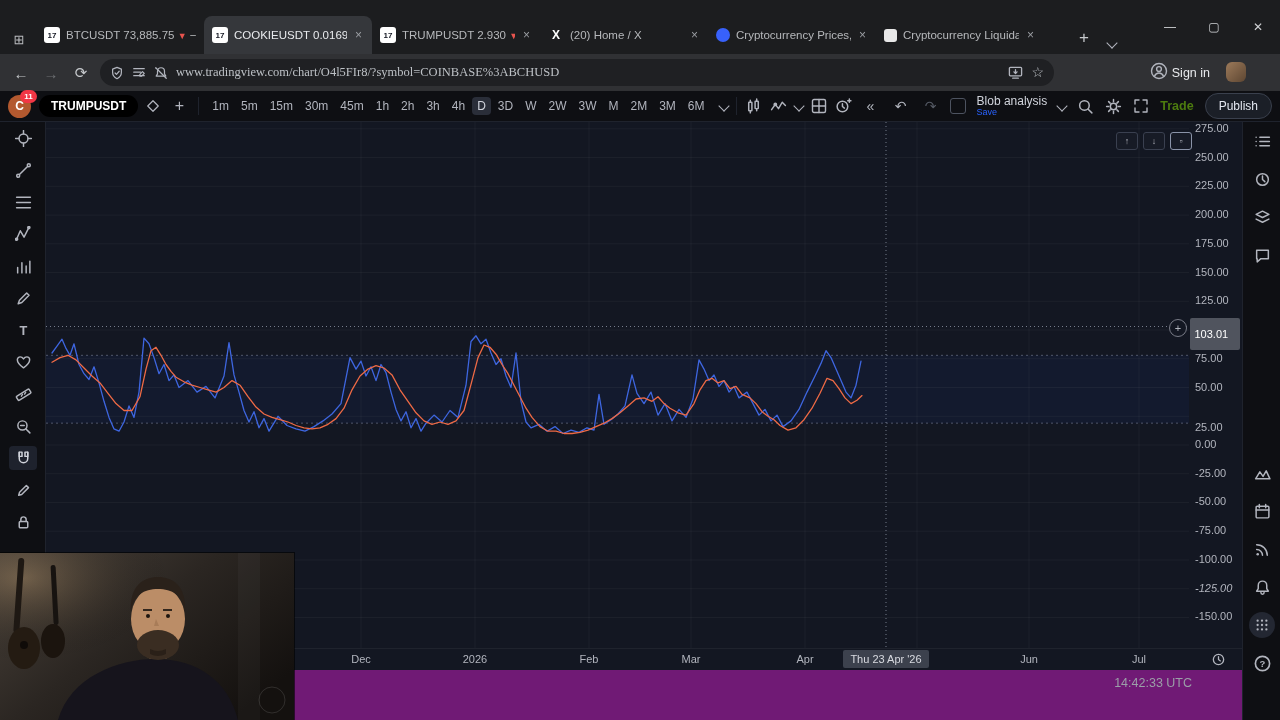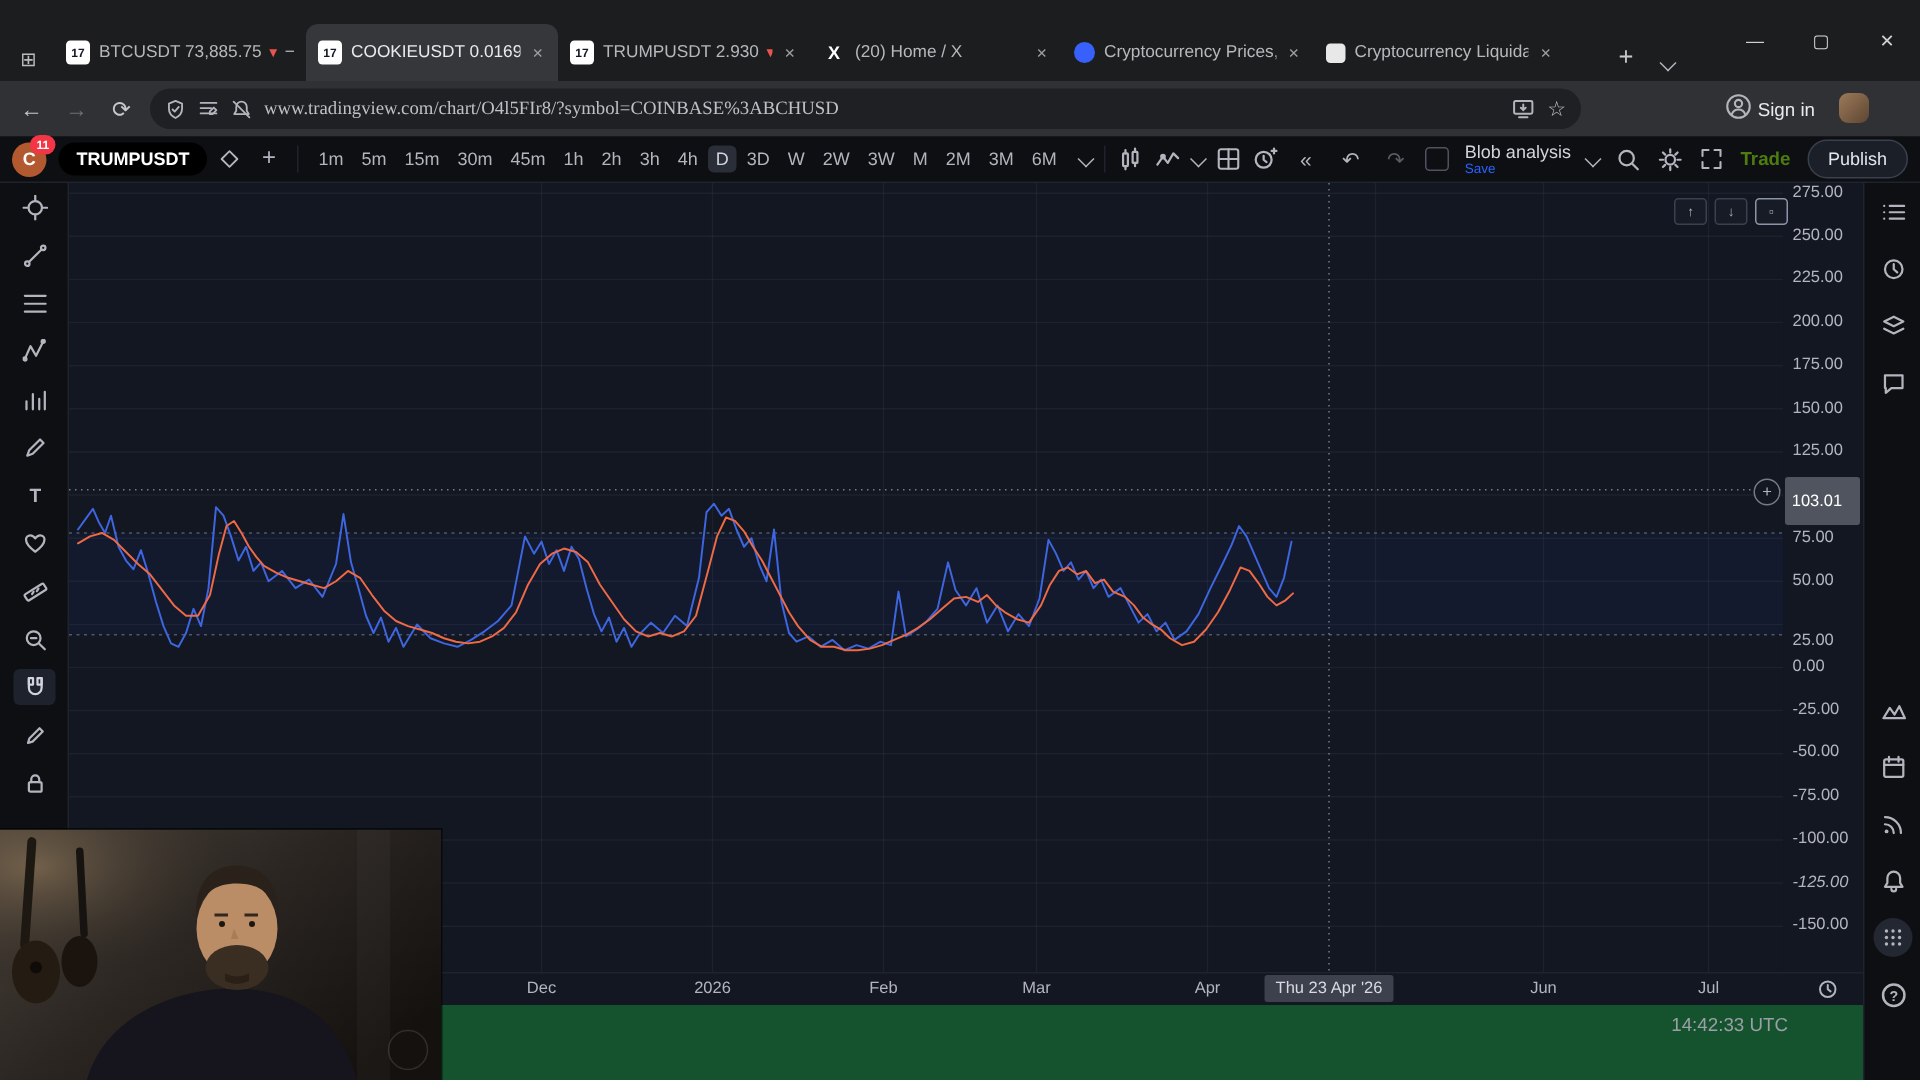--- a/index.html
+++ b/index.html
@@ -74,21 +74,21 @@
   .pmarker{position:absolute;left:1169px;width:16px;height:16px;border:1px solid #787b86;border-radius:50%;background:#131722;color:#b2b5be;font-size:11px;display:flex;align-items:center;justify-content:center;z-index:3;}
   .panebtns{position:absolute;left:1116px;top:132px;display:flex;gap:5px;z-index:3;}
   .panebtn{width:20px;height:16px;border:1px solid #3a4050;border-radius:3px;background:#171b26;color:#b2b5be;font-size:9px;display:flex;align-items:center;justify-content:center;}
   .panebtn.lit{border-color:#8a93a8;}
   .taxis{position:absolute;left:46px;top:648px;width:1196px;height:22px;background:#131722;border-top:1px solid #1f232d;box-sizing:border-box;}
   .ttick{position:absolute;top:4px;width:60px;margin-left:-30px;text-align:center;font-size:11px;color:#b2b5be;}
   .tchip{position:absolute;top:1px;width:86px;margin-left:-43px;height:18px;background:#3c414d;color:#d8dae0;font-size:11px;border-radius:2px;display:flex;align-items:center;justify-content:center;z-index:2;}
   .tzicon{position:absolute;right:16px;top:3px;}
 
   
-  .bbar{position:absolute;left:46px;top:670px;width:1196px;height:50px;background:#14532d;}
+  .bbar{position:absolute;left:46px;top:670px;width:1196px;height:50px;background:#701a75;}
   .utc{position:absolute;right:50px;top:6px;color:#9b9fa8;font-size:12.5px;}
 
   
   .webcam{position:absolute;left:0;top:553px;width:294px;height:167px;z-index:10;box-shadow:0 0 0 1px rgba(0,0,0,.6);}
 </style>
 </head>
 <body>
 
 <div id="app">
 

